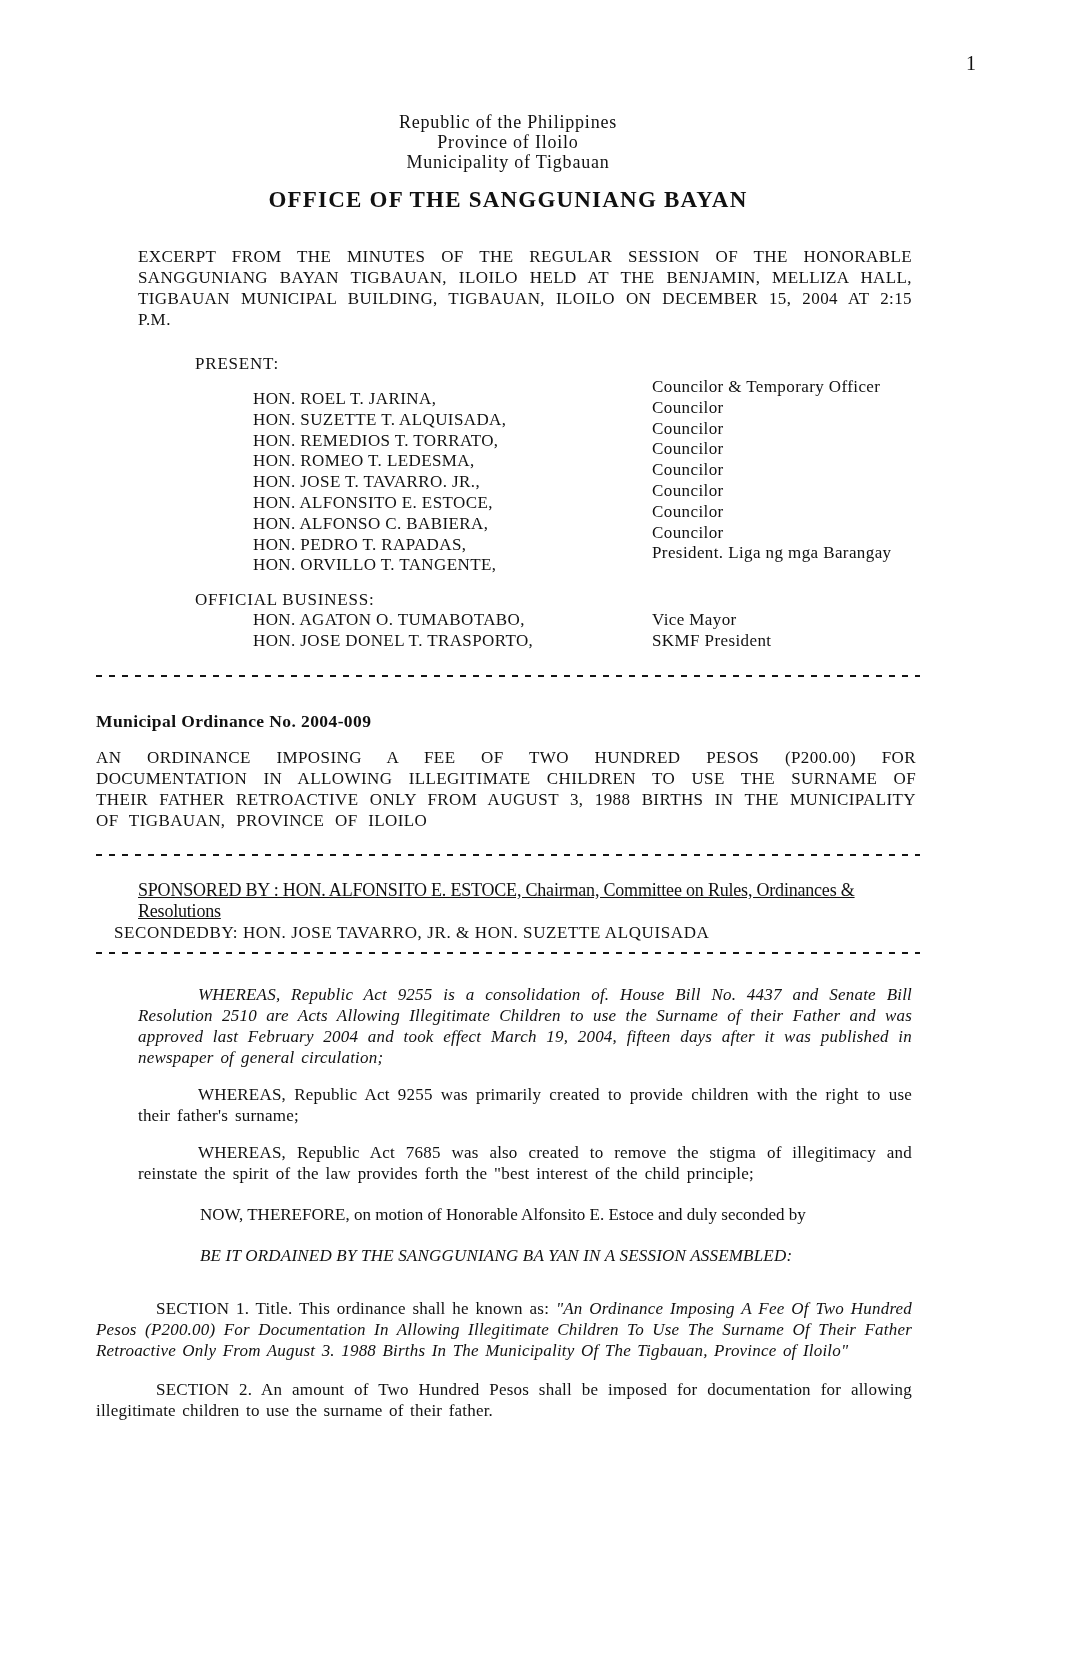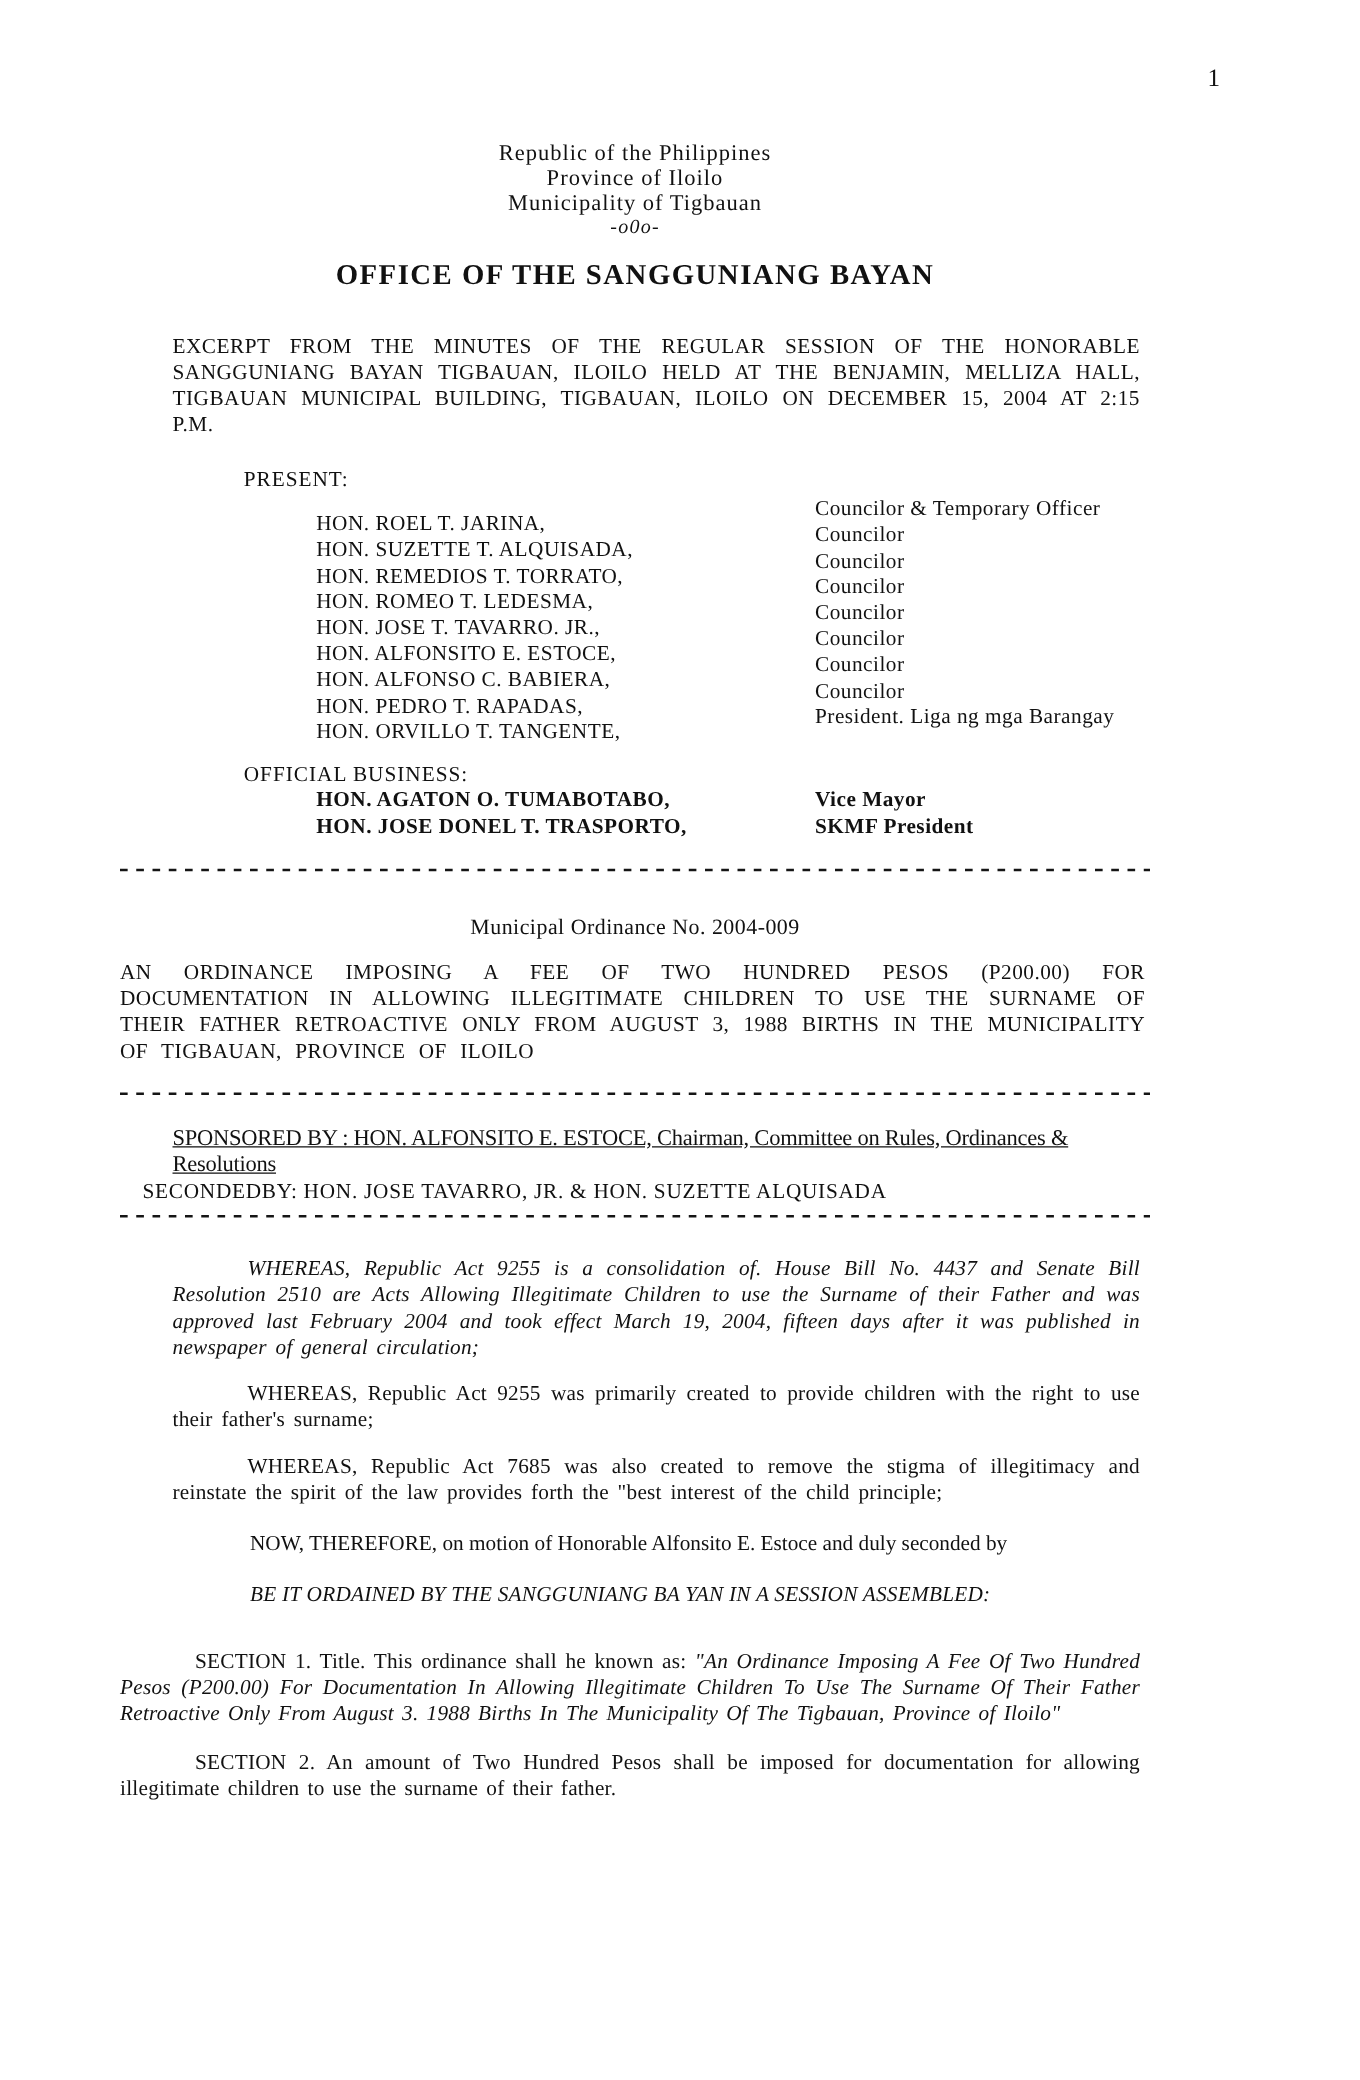--- a/index.html
+++ b/index.html
@@ -55,35 +55,34 @@
   .att-row {
     display: flex;
     margin-left: 157px;
     font-size: 17px;
     line-height: 20.8px;
     letter-spacing: 0.4px;
   }
   .att-name { width: 399px; flex: 0 0 399px; }
   .att-title { flex: 1; }
   .attendance.present .att-title { position: relative; top: -12px; }
-  .ob-rows { margin-top: 0px; font-weight: bold; }
+  .ob-rows { margin-top: 0px; }
   .divider {
     height: 3px;
     background: repeating-linear-gradient(90deg, #151515 0px, #151515 6px, transparent 6px, transparent 13px);
     background-position: 0 1px;
     background-size: 13px 2px;
     background-repeat: repeat-x;
   }
   .divider1 { margin-top: 22px; }
   .divider2 { margin-top: 22px; }
   .divider3 { margin-top: 8px; }
   .ord-title {
     margin-top: 33px;
-    text-align: center;
-    font-weight: normal;
+    font-weight: bold;
     font-size: 17.5px;
     letter-spacing: 0.4px;
     line-height: 22px;
   }
   .ord-subject {
     margin: 15px 4px 0 0;
     font-size: 17px;
     line-height: 21px;
     text-align: justify;
     letter-spacing: 0.4px;
@@ -132,21 +131,20 @@
 <body>
 
 <div class="page">
 
   <div class="page-number">1</div>
 
   <div class="header-block">
     <div>Republic of the Philippines</div>
     <div>Province of Iloilo</div>
     <div>Municipality of Tigbauan</div>
-    <div class="sep">-o0o-</div>
     <div class="office">OFFICE OF THE SANGGUNIANG BAYAN</div>
   </div>
 
   <p class="excerpt">EXCERPT FROM THE MINUTES OF THE REGULAR SESSION OF THE HONORABLE SANGGUNIANG BAYAN TIGBAUAN, ILOILO HELD AT THE BENJAMIN, MELLIZA HALL, TIGBAUAN MUNICIPAL BUILDING, TIGBAUAN, ILOILO ON DECEMBER 15, 2004 AT 2:15 P.M.</p>
 
   <div class="present-label">PRESENT:</div>
 
   <div class="attendance present">
     <div class="att-row">
       <span class="att-name">HON. ROEL T. JARINA,</span>

